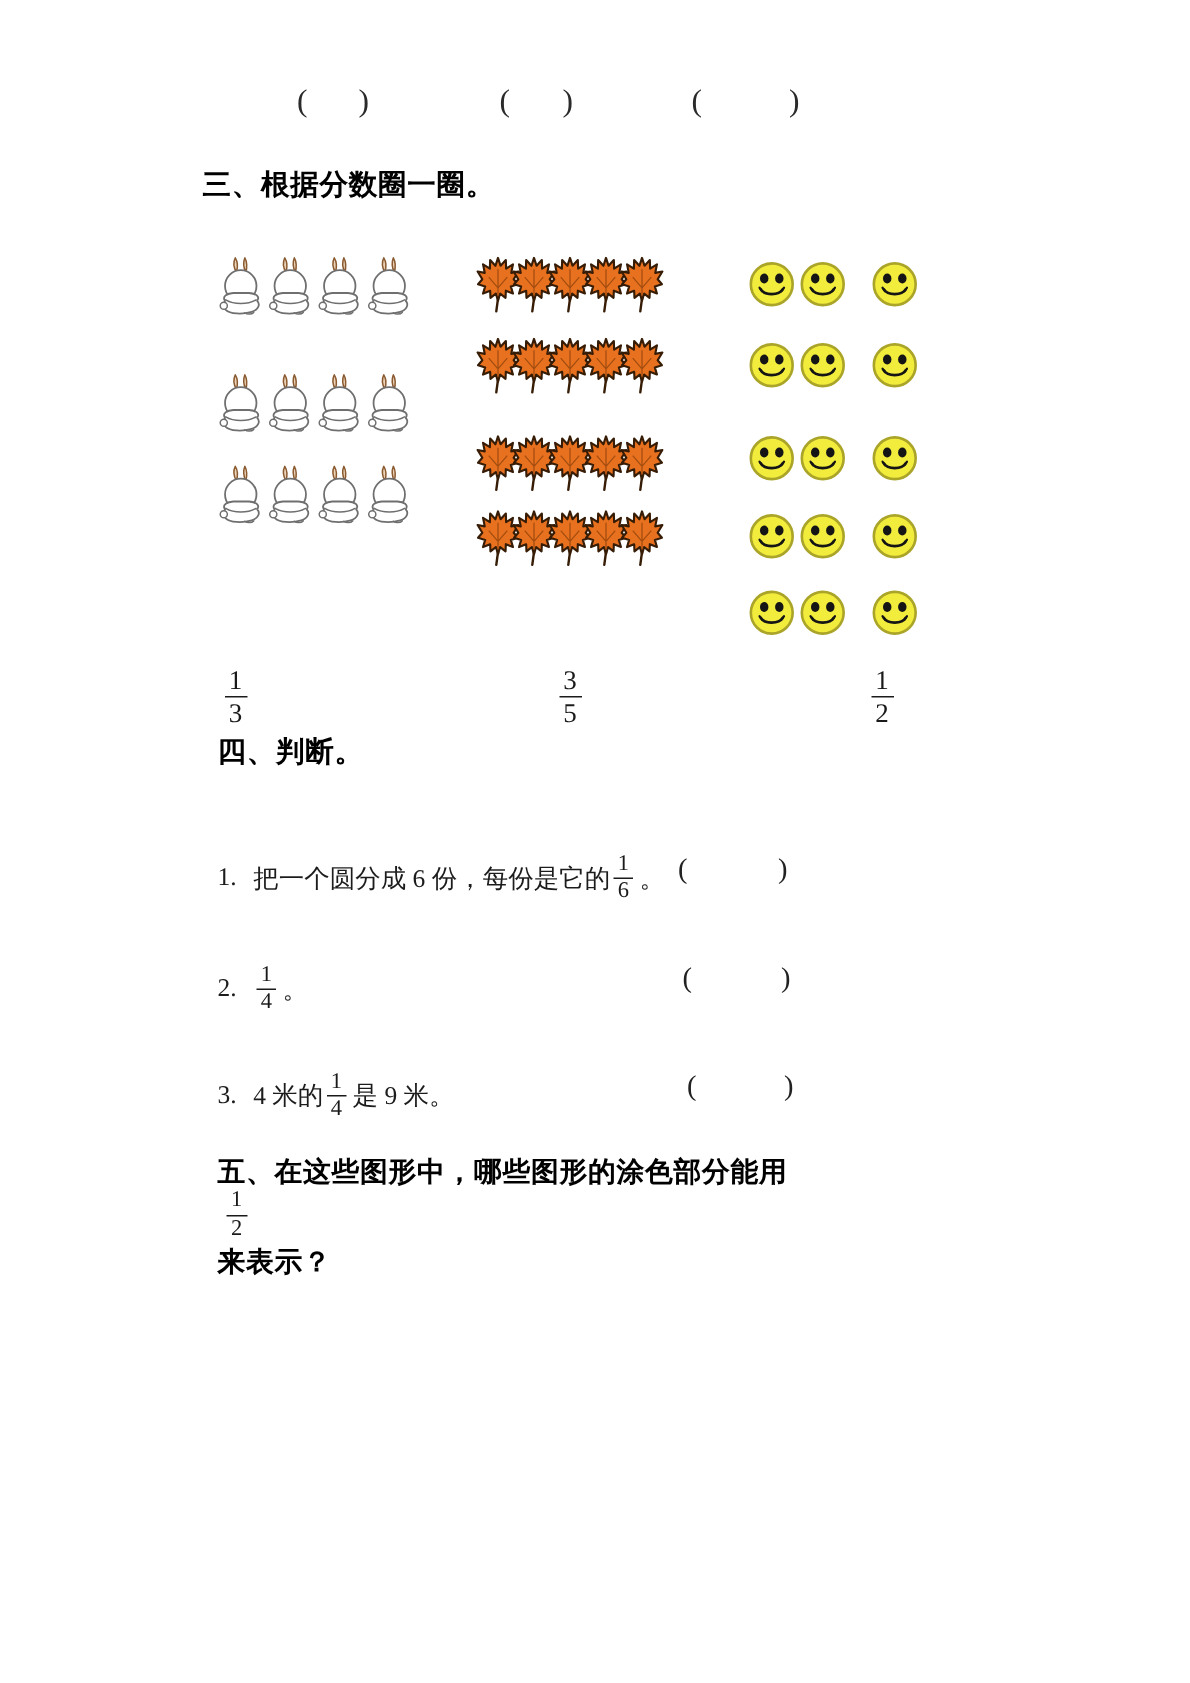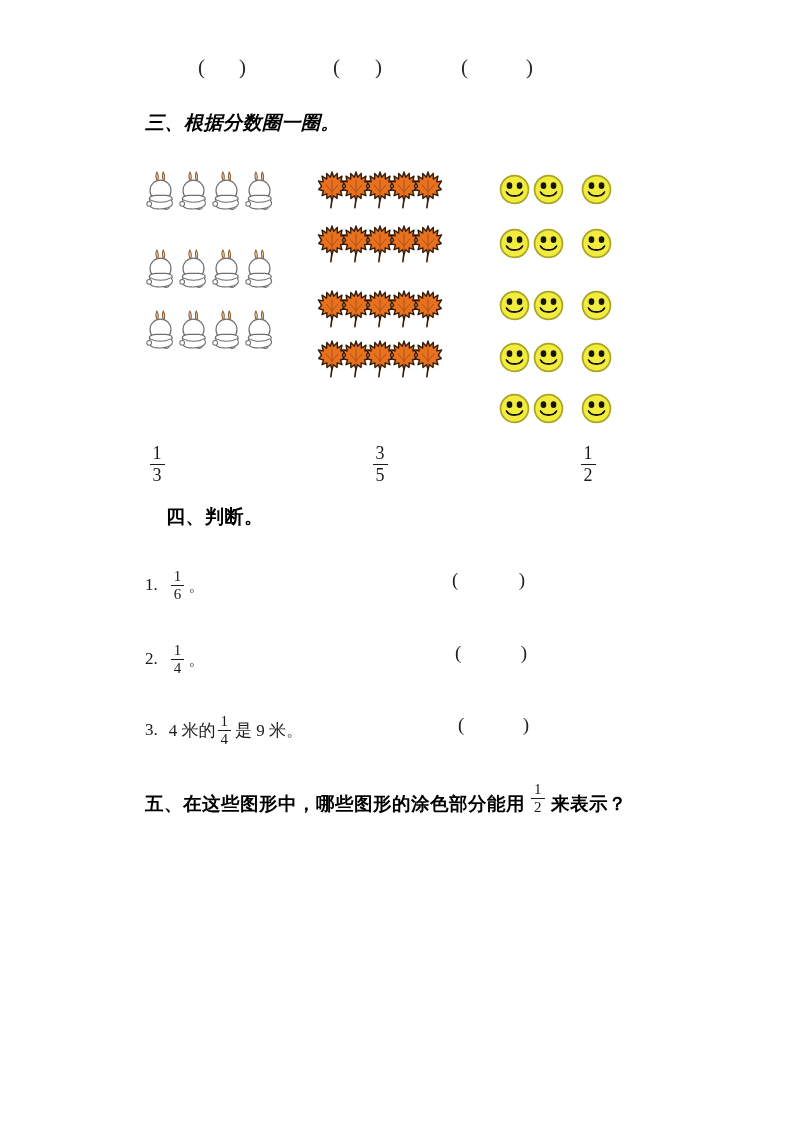--- a/index.html
+++ b/index.html
@@ -9,23 +9,23 @@
   
   .blank-pair{position:absolute;top:55px;display:flex;justify-content:space-between;
               font-size:21px;color:#2a2a2a;font-family:"Liberation Serif",serif;}
   #bp1{left:198px;width:48px;}
   #bp2{left:333px;width:49px;}
   #bp3{left:461px;width:72px;}
 
   
   .heading{position:absolute;font-family:"Liberation Sans",sans-serif;font-weight:700;
            font-size:19px;color:#000;letter-spacing:0.5px;white-space:nowrap;}
-  #h3{left:145px;top:110px;font-style:italic;}
-  #h4{left:145px;top:504px;margin-left:21px;}
-  #h5{left:145px;top:768px;height:48px;display:flex;align-items:flex-end;font-size:18.5px;}
+  #h3{left:135px;top:110px;}
+  #h4{left:145px;top:488px;}
+  #h5{left:145px;top:768px;height:48px;display:flex;align-items:flex-start;font-size:18.5px;flex-direction:column;}
   #h5 .vfrac{font-weight:400;font-size:15px;margin:0 6px;}
 
   
   .grid{position:absolute;}
   #grid-rabbit{left:145px;top:169px;}
   #grid-leaf{left:317px;top:171px;}
   #grid-smiley{left:499px;top:174px;}
   .icon-row{display:flex;}
   #grid-rabbit .icon-row{gap:2px;}
   #grid-rabbit .icon-row:nth-child(1){margin-bottom:33px;}
@@ -467,20 +467,21 @@
   </div>
   <div class="vfrac frac-big" id="frac-g2">
     <span class="num">1</span>
     <span class="den">2</span>
   </div>
 
   <div class="heading" id="h4">四、判断。</div>
 
   <div class="item" id="item1">
     <span class="qnum">1.</span>
+    <span>把一个圆分成 6 份，每份是它的</span>
     <span class="vfrac">
       <span class="num">1</span>
       <span class="den">6</span>
     </span>
     <span class="after">。</span>
   </div>
   <span class="answer" id="ans1">
     <span>(</span>
     <span>)</span>
   </span>

